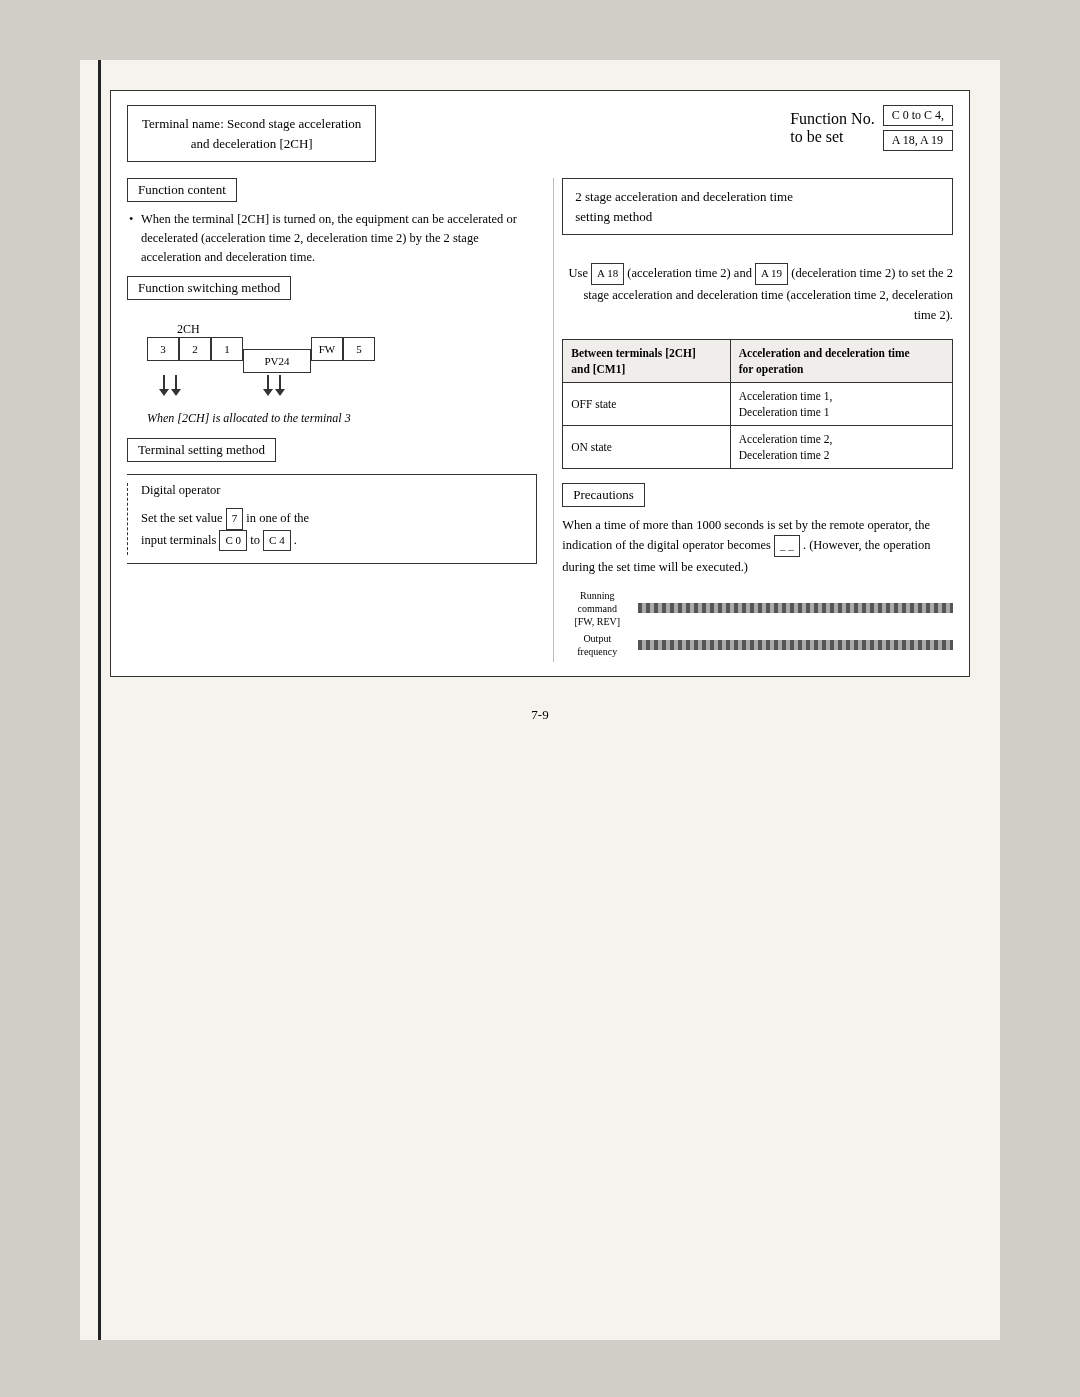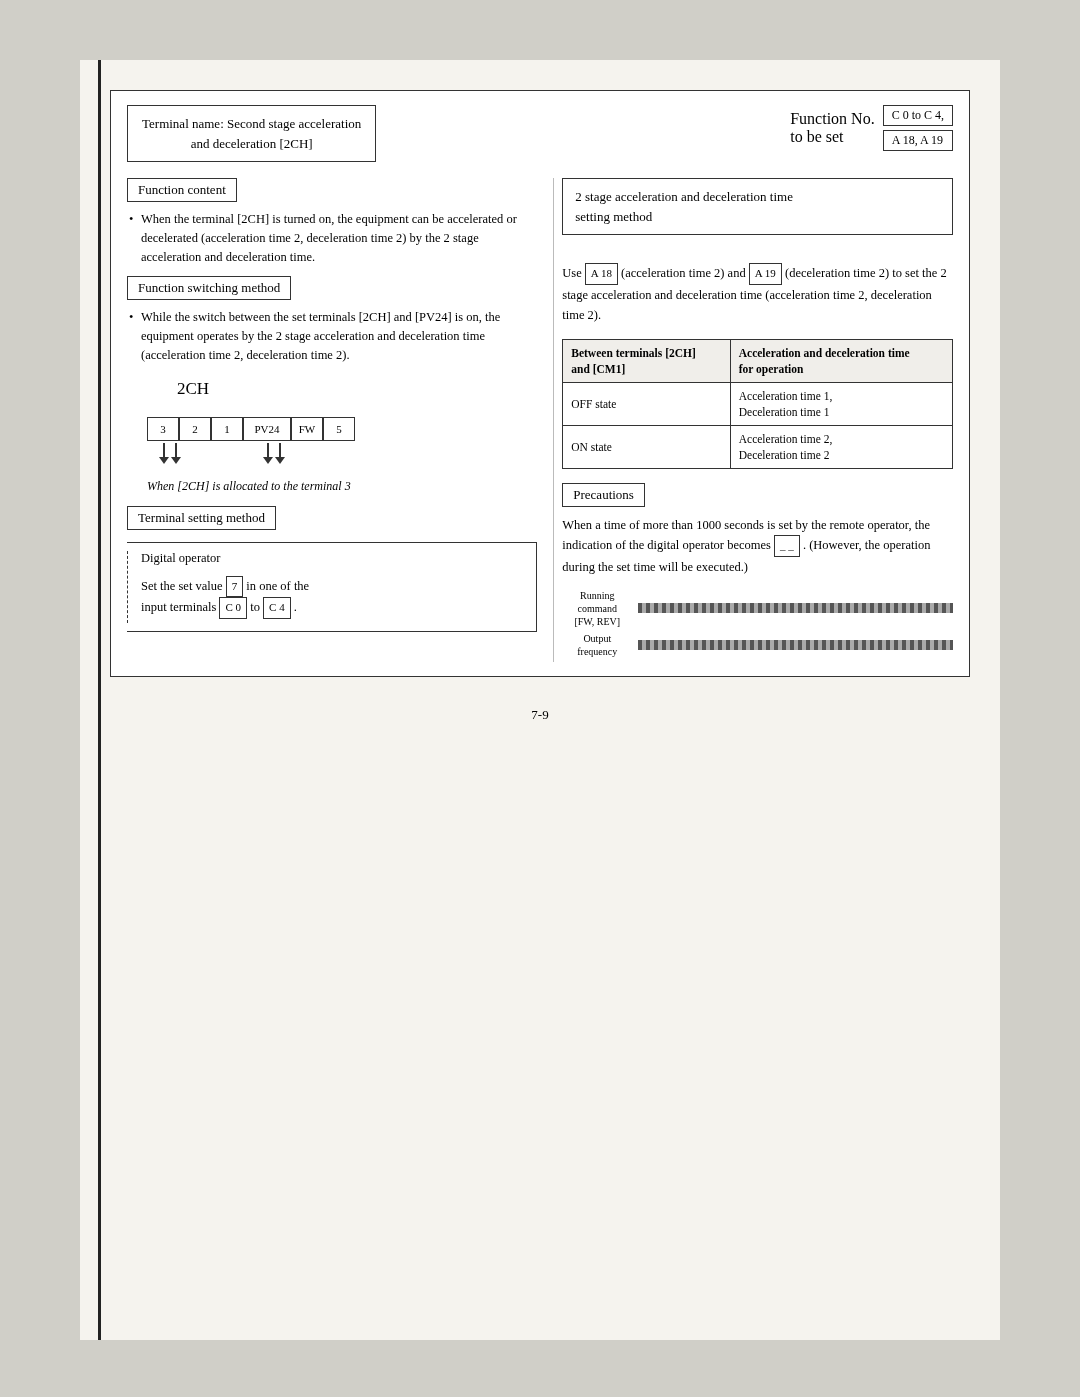--- a/index.html
+++ b/index.html
@@ -114,59 +114,61 @@
     .bullet-list li::before {
       content: "•";
       position: absolute;
       left: 2px;
     }
     
     .terminal-diagram {
       margin: 14px 0 6px 20px;
     }
     .terminal-label-top {
-      font-size: 17px;
-      margin-bottom: 18px;
+      font-size: 12px;
+      margin-bottom: 0;
       margin-left: 30px;
     }
     .terminal-cells {
       display: flex;
       align-items: stretch;
     }
     .terminal-cell {
       border: 1.5px solid #333;
       width: 32px;
       height: 24px;
       display: flex;
       align-items: center;
       justify-content: center;
       font-size: 11px;
       background: #fff;
     }
     .terminal-cell.wide {
-      width: 48px;
+      width: 68px;
+      margin-top: 12px;
     }
     .caption-text {
       font-size: 12px;
       margin-top: 6px;
       font-style: italic;
     }
     
     .stage-title-box {
       border: 1.5px solid #333;
       padding: 8px 12px;
       font-size: 13px;
       margin-bottom: 28px;
       background: #fff;
       line-height: 1.5;
     }
     .use-text {
       font-size: 12.5px;
       line-height: 1.6;
       margin-bottom: 14px;
+      text-align: right;
     }
     .inline-boxed {
       border: 1.5px solid #333;
       padding: 1px 5px;
       font-size: 11px;
       display: inline-block;
     }
     
     .state-table {
       border-collapse: collapse;
@@ -263,21 +265,20 @@
 
         
         <div class="section-label">Function content</div>
         <ul class="bullet-list">
           <li>When the terminal [2CH] is turned on, the equipment can be accelerated or decelerated (acceleration time 2, deceleration time 2) by the 2 stage acceleration and deceleration time.</li>
         </ul>
 
         
         <div class="section-label">Function switching method</div>
         <ul class="bullet-list">
-          <li>While the switch between the set terminals [2CH] and [PV24] is on, the equipment operates by the 2 stage  acceleration and deceleration time (acceleration time 2, deceleration time 2).</li>
         </ul>
 
         
         <div class="terminal-diagram">
           <div class="terminal-label-top">2CH</div>
           <div class="terminal-cells">
             <div class="terminal-cell">3</div>
             <div class="terminal-cell">2</div>
             <div class="terminal-cell">1</div>
             <div class="terminal-cell wide">PV24</div>

